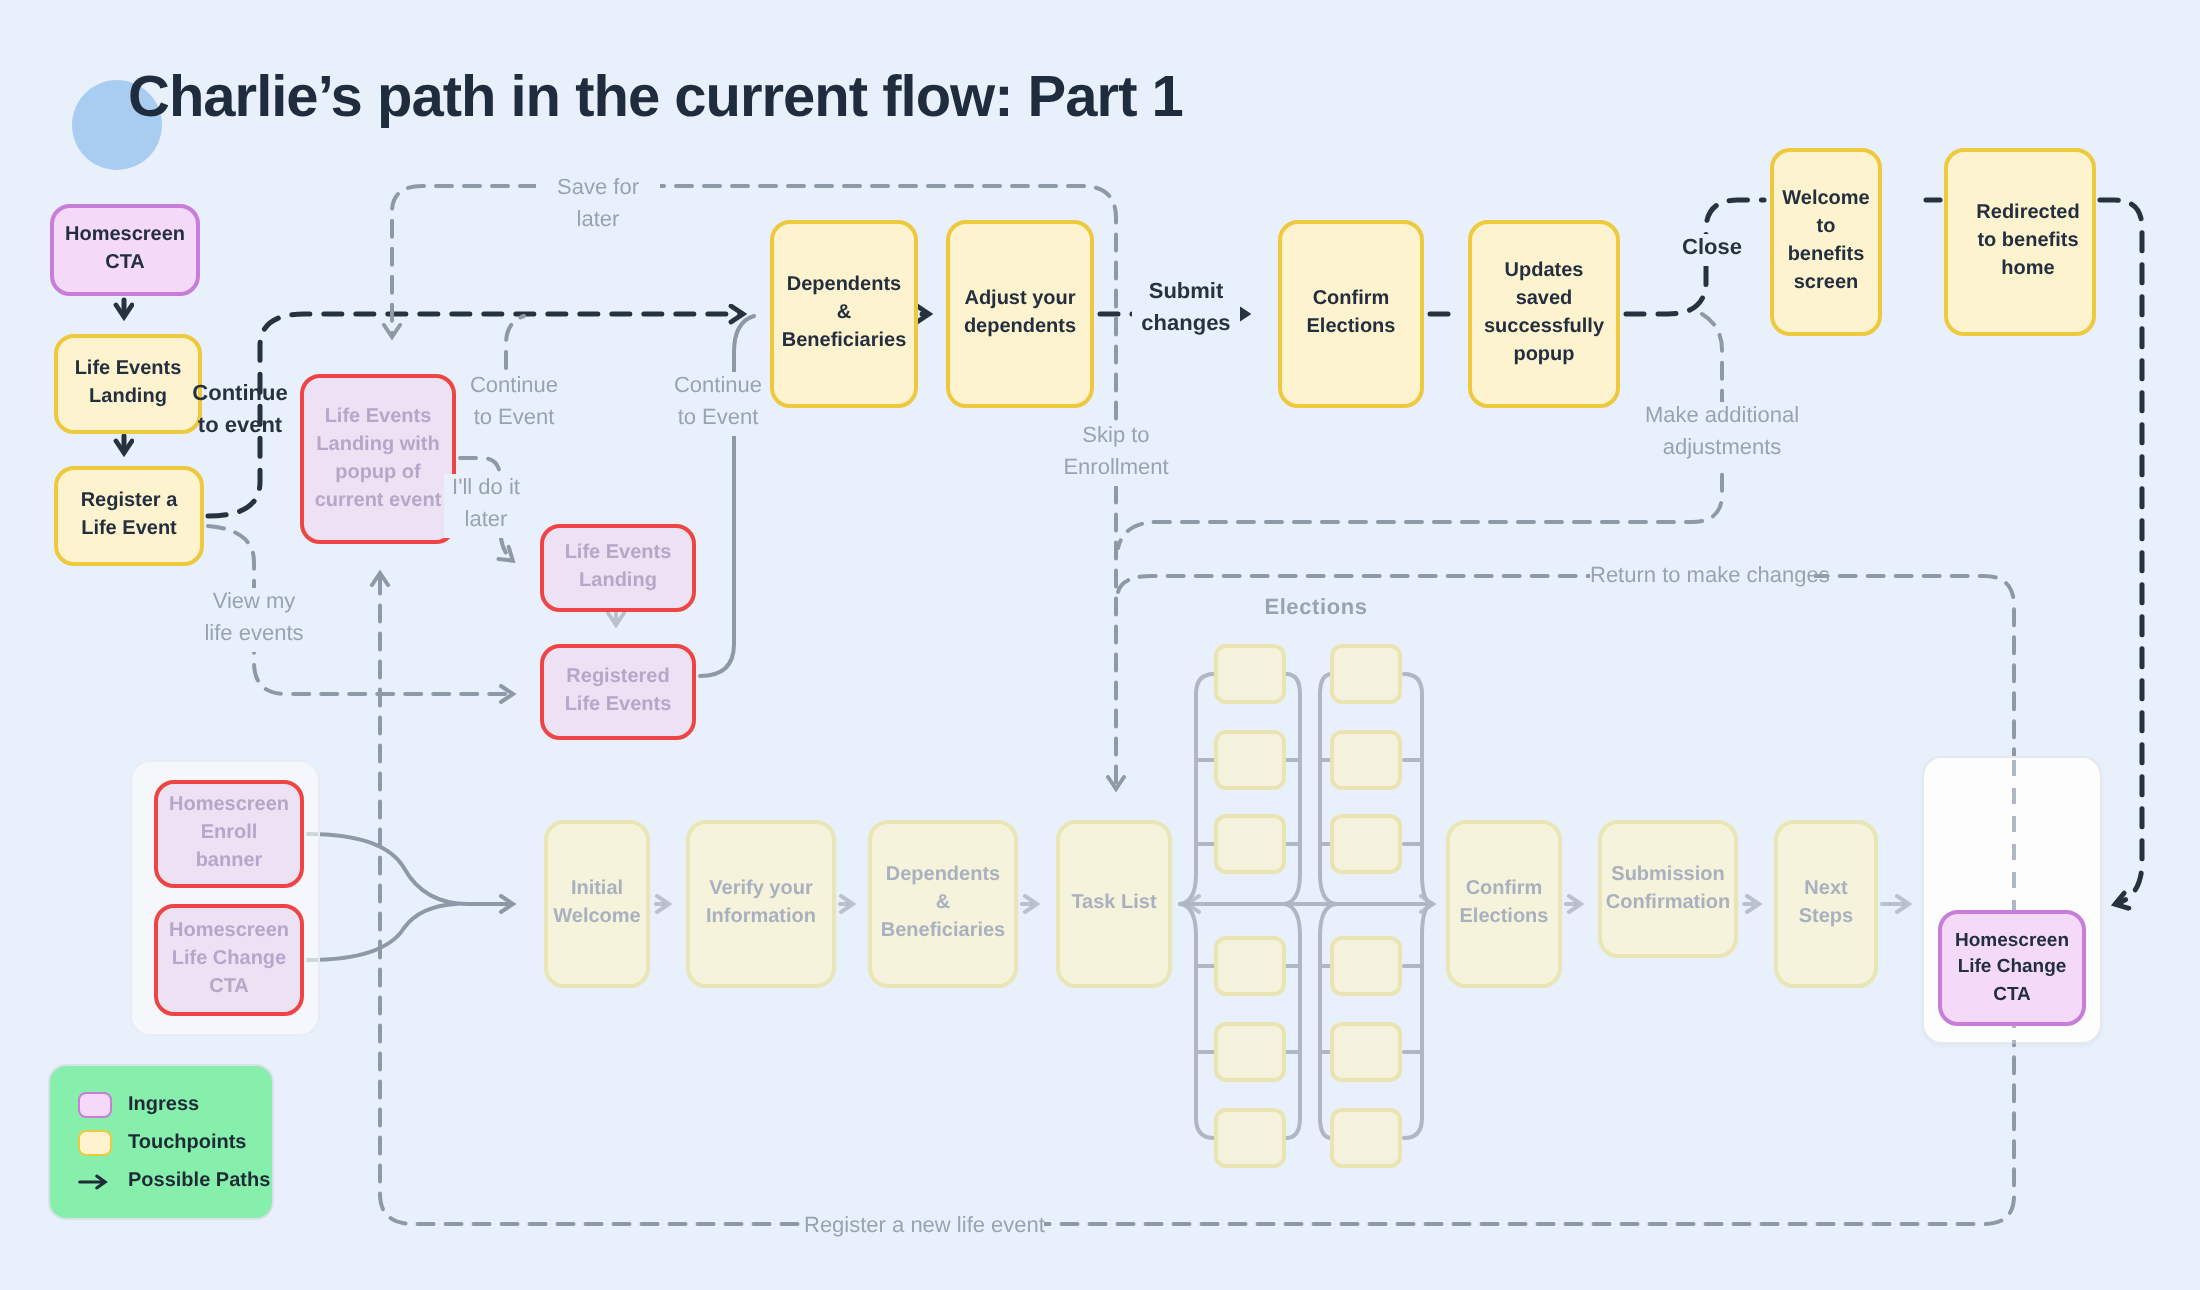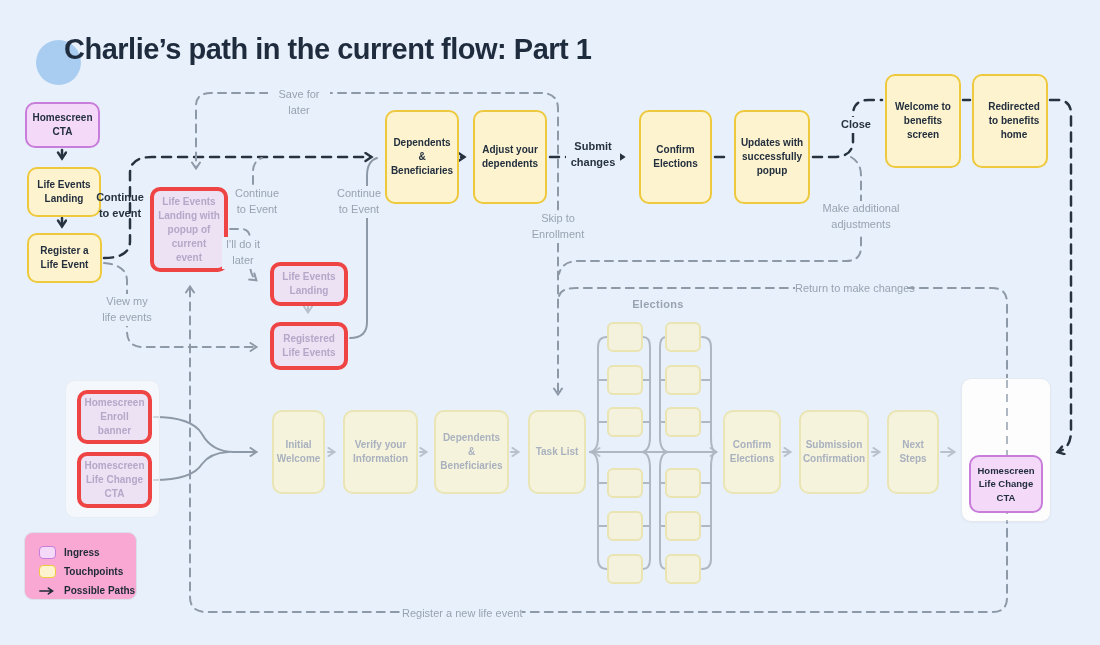--- a/index.html
+++ b/index.html
@@ -11,36 +11,36 @@
   .title-circle{position:absolute;left:36px;top:40px;width:45px;height:45px;border-radius:50%;
     background:#a9cdf1;z-index:2;}
   h1.title{position:absolute;left:64px;top:33px;margin:0;font-size:29px;font-weight:800;
     color:#1f2c3e;letter-spacing:-0.5px;z-index:4;}
 
   .node{position:absolute;display:flex;align-items:center;justify-content:center;text-align:center;
     border-radius:10px;box-sizing:border-box;padding:3px 4px;font-size:10px;line-height:1.4;z-index:4;}
   .tp{background:#fdf3cf;border:2.5px solid #eec93e;color:#232f3e;font-weight:700;}
   .ing{background:#f4d9f9;border:2px solid #c77dd9;color:#232f3e;font-weight:700;}
   .tp-f{background:#f5f3dc;border:2px solid #eae5b4;color:#a9b1bf;font-weight:600;}
-  .ing-f{background:#ece2f4;border:4px solid #ef4444;color:#b5a7c8;font-weight:600;}
+  .ing-f{background:#ece2f4;border:2px solid #ef4444;color:#b5a7c8;font-weight:600;}
 
   .container-box{position:absolute;border-radius:10px;box-sizing:border-box;z-index:2;}
   .cb-right{background:#fdfdfe;border:1.5px solid #e4e9f0;box-shadow:0 1px 2px rgba(40,60,90,.05);}
   .cb-left{background:rgba(252,253,255,.6);border:1.5px solid #e8edf4;}
 
   .ebox{position:absolute;width:36px;height:30px;border-radius:6px;background:#f4f2dc;
     border:2px solid #e9e4b2;box-sizing:border-box;z-index:4;}
 
   .elabel{position:absolute;font-size:11px;line-height:1.45;text-align:center;z-index:5;}
   .lgray{color:#98a2b1;}
   .ldark{color:#26323f;font-weight:600;}
   .lbg{background:#e8f1fb;}
   .lbold{font-weight:700;font-size:11px;letter-spacing:.3px;}
 
-  .legend{position:absolute;left:24px;top:532px;width:113px;height:68px;background:#f9a8d4;
+  .legend{position:absolute;left:24px;top:532px;width:113px;height:78px;background:#86efac;
     border:1px solid #d9e0e9;border-radius:9px;box-sizing:border-box;padding:10px 0 0 14px;z-index:5;}
   .legend-row{display:flex;align-items:center;height:19px;}
   .swatch{width:17px;height:13px;border-radius:4px;box-sizing:border-box;margin-right:8px;flex:0 0 auto;}
   .sw-ing{background:#f4d9f9;border:1.5px solid #c77dd9;}
   .sw-tp{background:#fdf3cf;border:1.5px solid #eec93e;}
   .legend-label{font-size:10px;font-weight:700;color:#1f2a37;white-space:nowrap;}
   .legend-arrow{width:17px;height:10px;margin-right:8px;flex:0 0 auto;}
 </style>
 </head>
 <body>
@@ -155,23 +155,23 @@
   <div class="node tp" style="left:385px;top:110px;width:74px;height:94px;">
       <span>Dependents &amp; Beneficiaries</span>
     </div>
   <div class="node tp" style="left:473px;top:110px;width:74px;height:94px;">
       <span>Adjust your dependents</span>
     </div>
   <div class="node tp" style="left:639px;top:110px;width:73px;height:94px;">
       <span>Confirm Elections</span>
     </div>
   <div class="node tp" style="left:734px;top:110px;width:76px;height:94px;">
-      <span>Updates with successfully popup</span>
-    </div>
-  <div class="node tp" style="left:885px;top:74px;width:76px;height:94px;">
+      <span>Updates saved successfully popup</span>
+    </div>
+  <div class="node tp" style="left:885px;top:74px;width:56px;height:94px;">
       <span>Welcome to benefits screen</span>
     </div>
   <div class="node tp" style="left:972px;top:74px;width:76px;height:94px;padding-left:12px;">
       <span>Redirected to benefits home</span>
     </div>
 
   <div class="node ing-f" style="left:150px;top:187px;width:78px;height:85px;">
       <span>Life Events Landing with popup of current event</span>
     </div>
   <div class="node ing-f" style="left:270px;top:262px;width:78px;height:44px;">
@@ -195,21 +195,21 @@
     </div>
   <div class="node tp-f" style="left:434px;top:410px;width:75px;height:84px;">
       <span>Dependents &amp; Beneficiaries</span>
     </div>
   <div class="node tp-f" style="left:528px;top:410px;width:58px;height:84px;">
       <span>Task List</span>
     </div>
   <div class="node tp-f" style="left:723px;top:410px;width:58px;height:84px;">
       <span>Confirm Elections</span>
     </div>
-  <div class="node tp-f" style="left:799px;top:410px;width:70px;height:84px;">
+  <div class="node tp-f" style="left:799px;top:410px;width:70px;height:69px;">
       <span>Submission Confirmation</span>
     </div>
   <div class="node tp-f" style="left:887px;top:410px;width:52px;height:84px;">
       <span>Next Steps</span>
     </div>
 
   <div class="node ing" style="left:969px;top:455px;width:74px;height:58px;font-size:9.5px;">
       <span>Homescreen Life Change CTA</span>
     </div>
 

